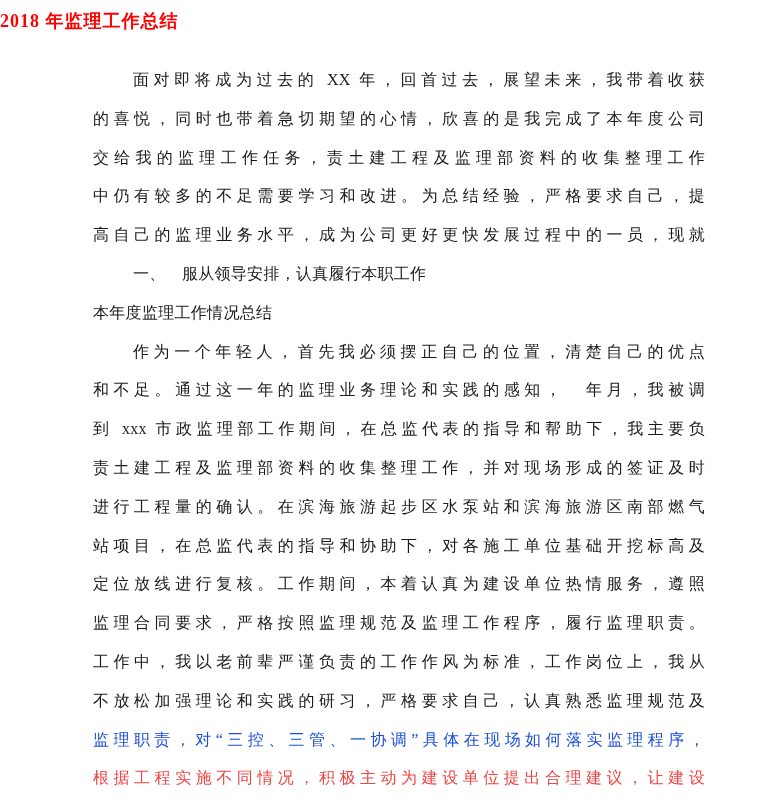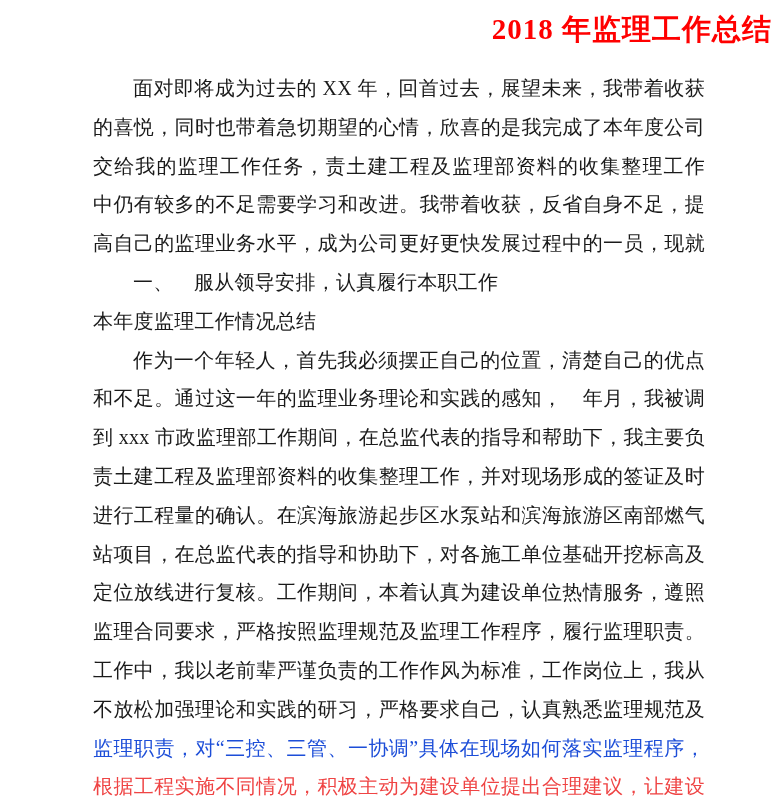--- a/index.html
+++ b/index.html
@@ -9,34 +9,34 @@
   }
   .page {
     position: relative;
     width: 780px;
     height: 809px;
     background: #ffffff;
     overflow: hidden;
     font-family: "Liberation Serif", serif;
   }
   .doc-title {
-    margin: 8px;
+    margin: 0;
     padding-top: 7px;
-    text-align: right;
-    font-size: 29px;
+    text-align: left;
+    font-size: 18px;
     line-height: 28px;
     font-weight: bold;
     color: #ff0000;
     letter-spacing: 1px;
   }
   .doc-body {
     margin: 26px 75px 0 93px;
   }
   .line {
-    font-size: 20px;
+    font-size: 16px;
     line-height: 38.8px;
     color: #1a1a1a;
     text-align: left;
     letter-spacing: 0.3px;
   }
   .line.justify {
     text-align: justify;
     text-align-last: justify;
   }
   .line.indent {
@@ -46,21 +46,21 @@
 </head>
 <body>
 
 <div class="page" style="background: rgb(255, 255, 255);">
   <h1 class="doc-title" style="color: rgb(255, 0, 0);">2018 年监理工作总结</h1>
 
   <div class="doc-body">
       <div class="line justify indent" style="color: rgb(26, 26, 26);">面对即将成为过去的 XX 年，回首过去，展望未来，我带着收获</div>
       <div class="line justify" style="color: rgb(26, 26, 26);">的喜悦，同时也带着急切期望的心情，欣喜的是我完成了本年度公司</div>
       <div class="line justify" style="color: rgb(26, 26, 26);">交给我的监理工作任务，责土建工程及监理部资料的收集整理工作</div>
-      <div class="line justify" style="color: rgb(26, 26, 26);">中仍有较多的不足需要学习和改进。我带着收获，反省自身不足，提</div>
+      <div class="line justify" style="color: rgb(26, 26, 26);">中仍有较多的不足需要学习和改进。为总结经验，严格要求自己，提</div>
       <div class="line justify" style="color: rgb(26, 26, 26);">高自己的监理业务水平，成为公司更好更快发展过程中的一员，现就</div>
       <div class="line indent" style="color: rgb(26, 26, 26);">一、　服从领导安排，认真履行本职工作</div>
       <div class="line" style="color: rgb(26, 26, 26);">本年度监理工作情况总结</div>
       <div class="line justify indent" style="color: rgb(26, 26, 26);">作为一个年轻人，首先我必须摆正自己的位置，清楚自己的优点</div>
       <div class="line justify" style="color: rgb(26, 26, 26);">和不足。通过这一年的监理业务理论和实践的感知，　年月，我被调</div>
       <div class="line justify" style="color: rgb(26, 26, 26);">到 xxx 市政监理部工作期间，在总监代表的指导和帮助下，我主要负</div>
       <div class="line justify" style="color: rgb(26, 26, 26);">责土建工程及监理部资料的收集整理工作，并对现场形成的签证及时</div>
       <div class="line justify" style="color: rgb(26, 26, 26);">进行工程量的确认。在滨海旅游起步区水泵站和滨海旅游区南部燃气</div>
       <div class="line justify" style="color: rgb(26, 26, 26);">站项目，在总监代表的指导和协助下，对各施工单位基础开挖标高及</div>
       <div class="line justify" style="color: rgb(26, 26, 26);">定位放线进行复核。工作期间，本着认真为建设单位热情服务，遵照</div>

